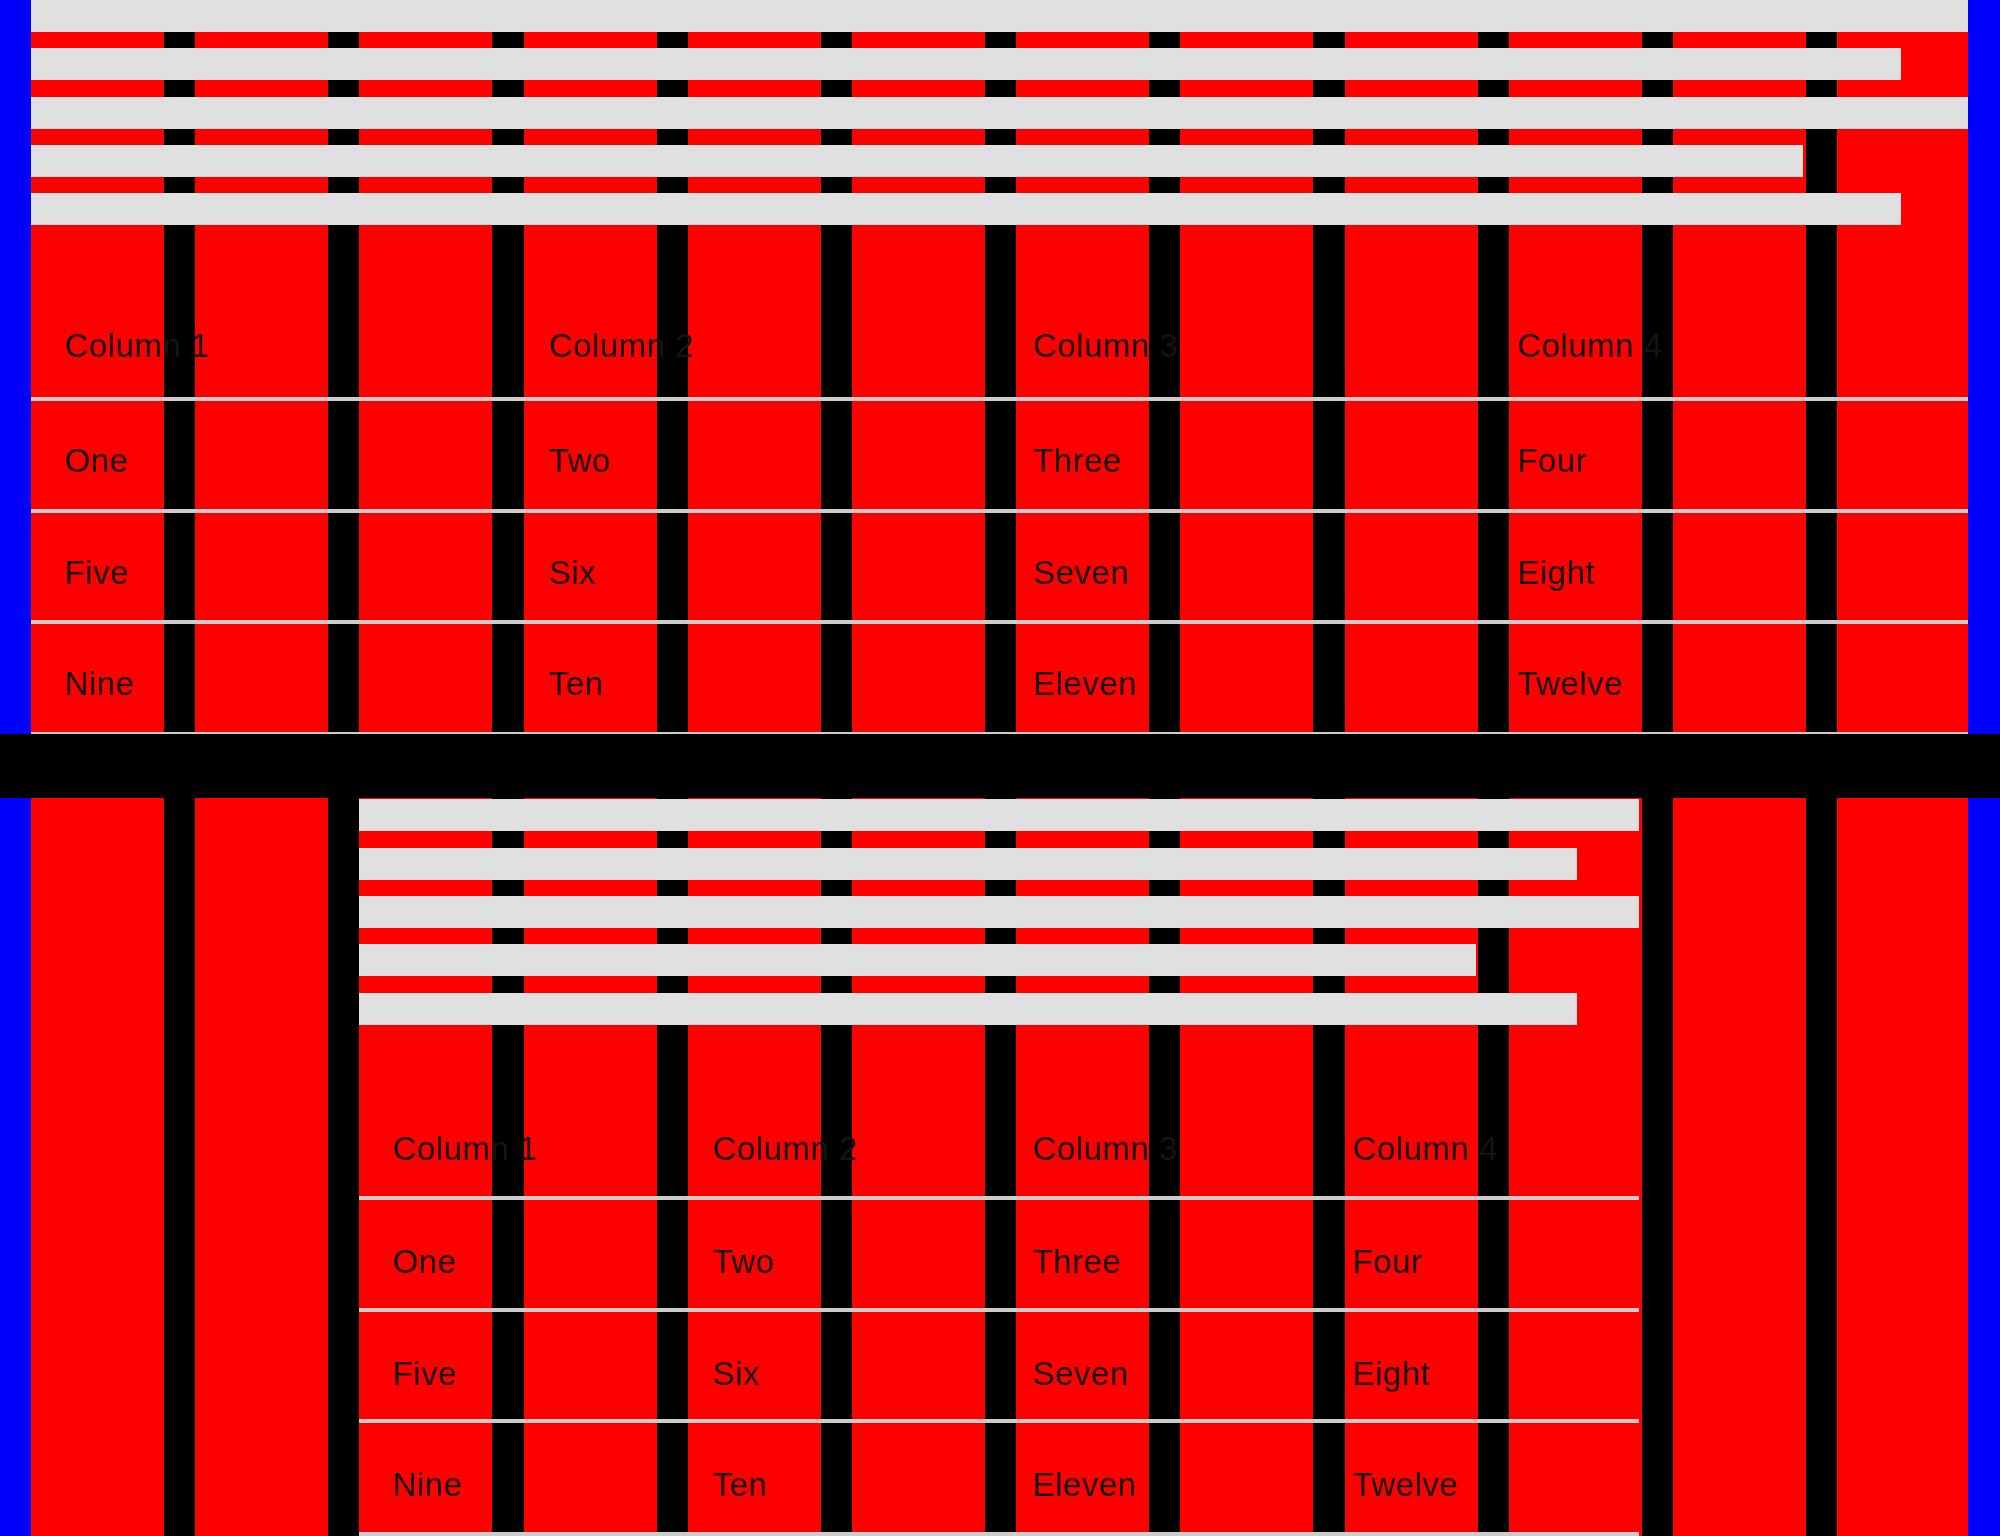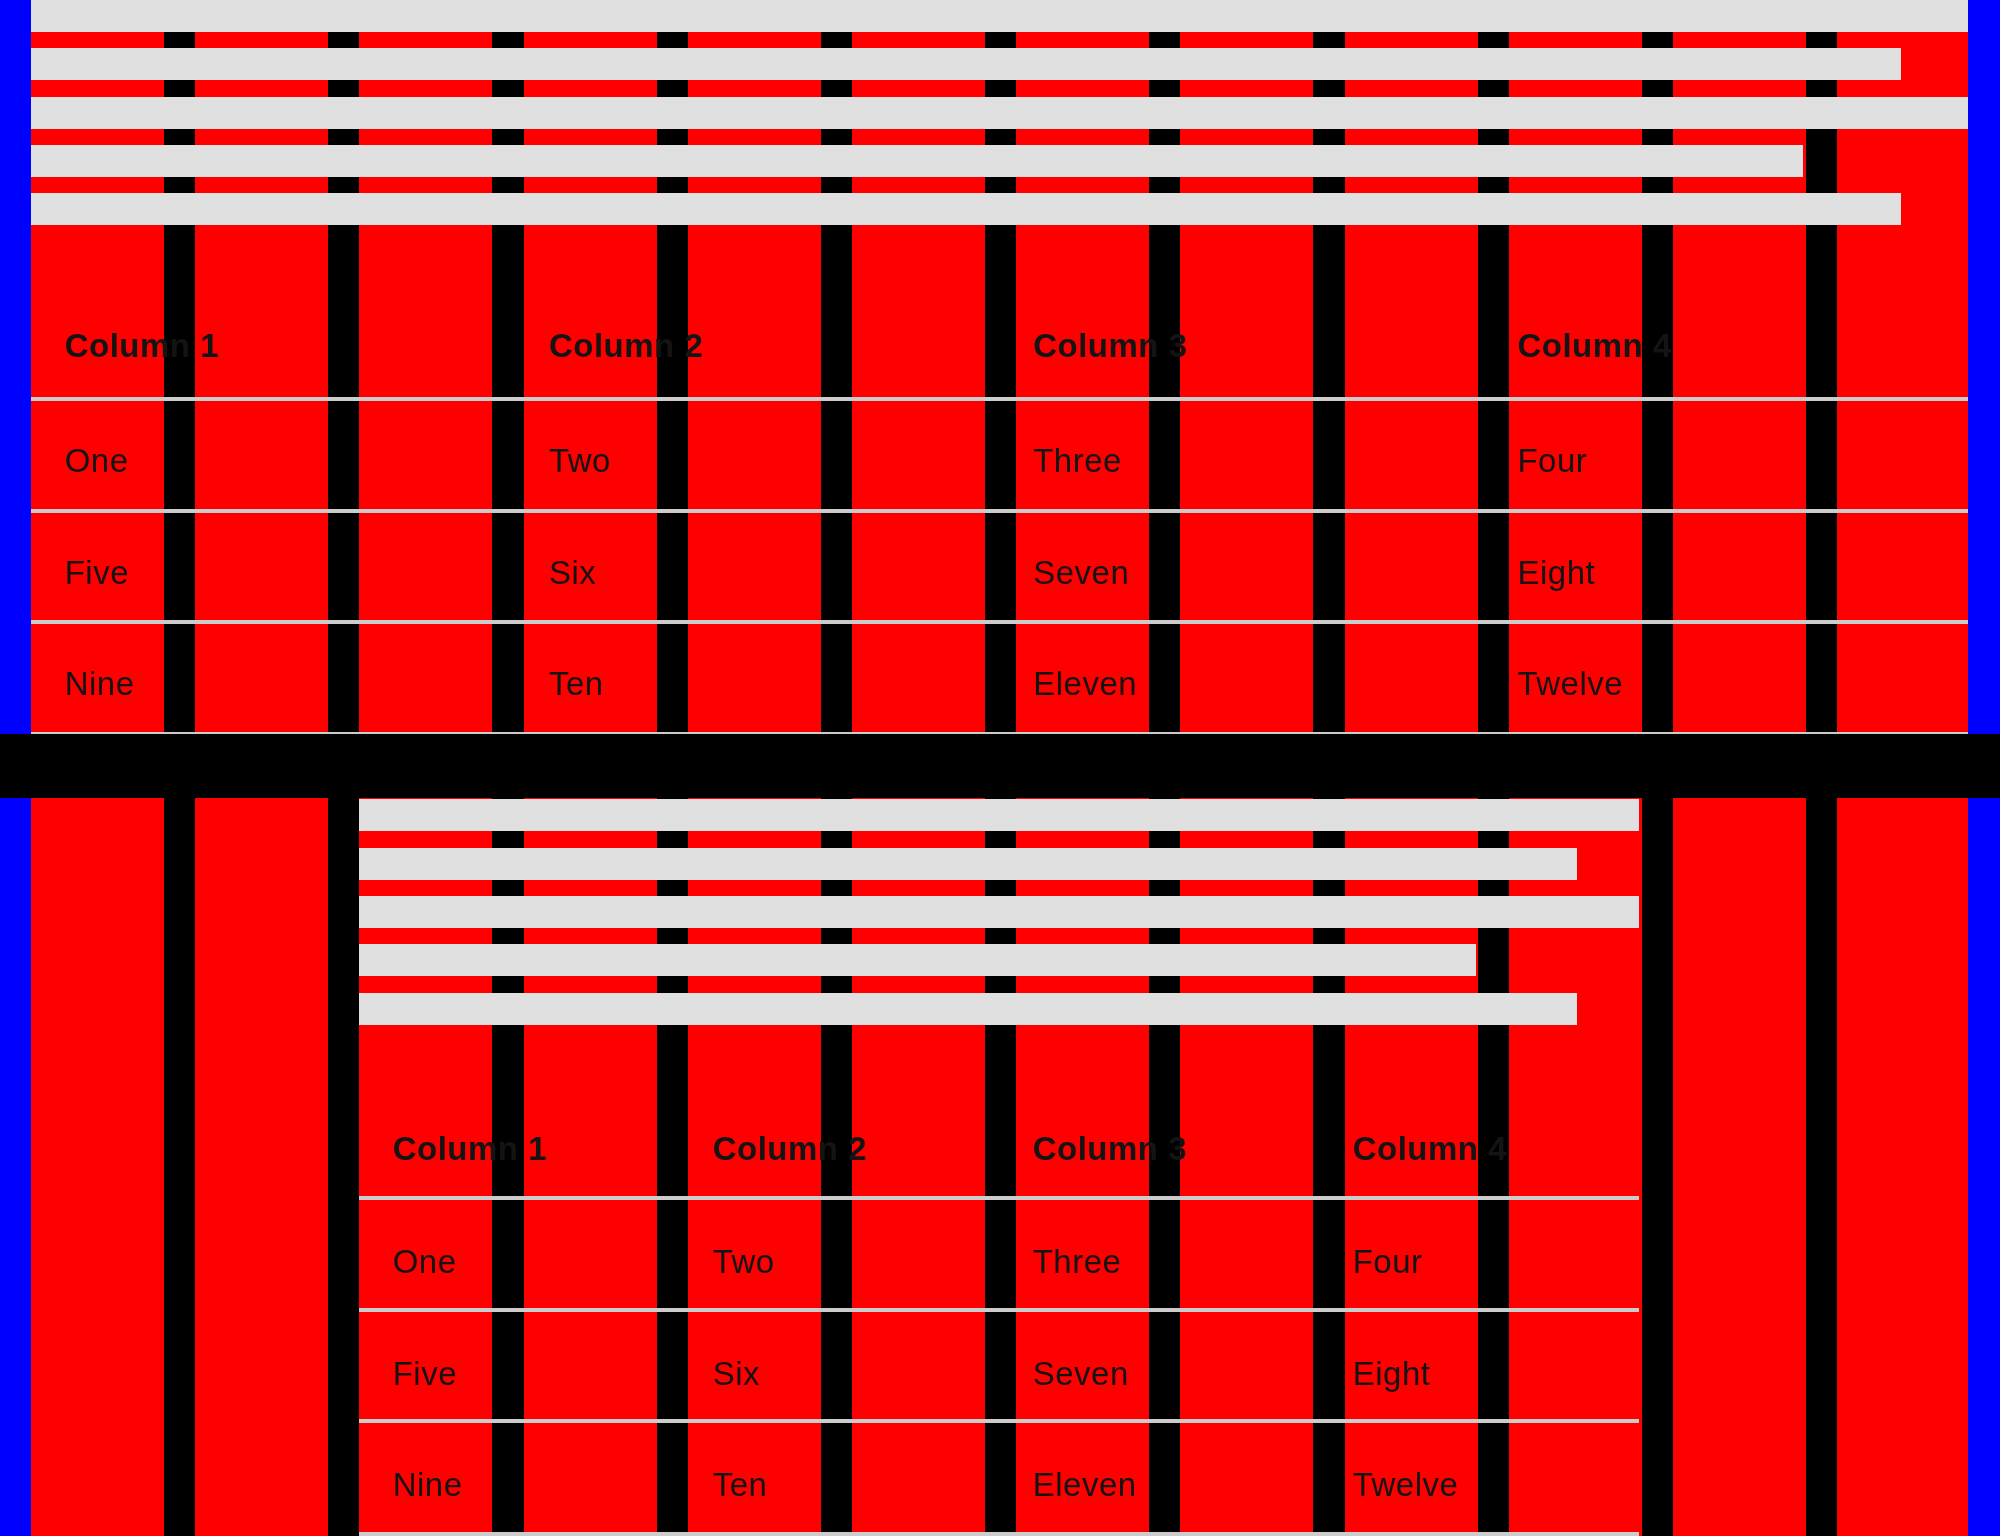--- a/index.html
+++ b/index.html
@@ -6,21 +6,21 @@
   body {
     width: 2000px; height: 1536px;
     position: relative; overflow: hidden;
     font-family: "Liberation Sans", sans-serif;
   }
   .abs { position: absolute; }
   .cell-text {
     font-size: 33px; line-height: 33px; white-space: nowrap;
     letter-spacing: 0.5px;
   }
-  .header-text { font-weight: bold; }
+  .header-text { font-weight: normal; }
   .separator-band { left: 0; width: 2000px; }
 </style>
 </head>
 <body style="background: rgb(0, 0, 255);">
 
 <div class="abs" style="left: 0px; top: 0px; width: 31px; height: 1536px; background: rgb(0, 0, 255);"></div>
 <div class="abs" style="left: 1968px; top: 0px; width: 32px; height: 1536px; background: rgb(0, 0, 255);"></div>
 <div class="abs" style="left: 31px; top: 0px; width: 1937px; height: 734.3px; background: repeating-linear-gradient(90deg, rgb(255, 0, 0) 0px, rgb(255, 0, 0) 133px, rgb(0, 0, 0) 133px, rgb(0, 0, 0) 164.2px) rgb(255, 0, 0);"></div>
 <div class="abs" style="left: 31px; top: 0px; width: 1937px; height: 32px; background: rgb(224, 224, 224);"></div>
 <div class="abs" style="left: 31px; top: 48.33px; width: 1870.4px; height: 32px; background: rgb(224, 224, 224);"></div>

